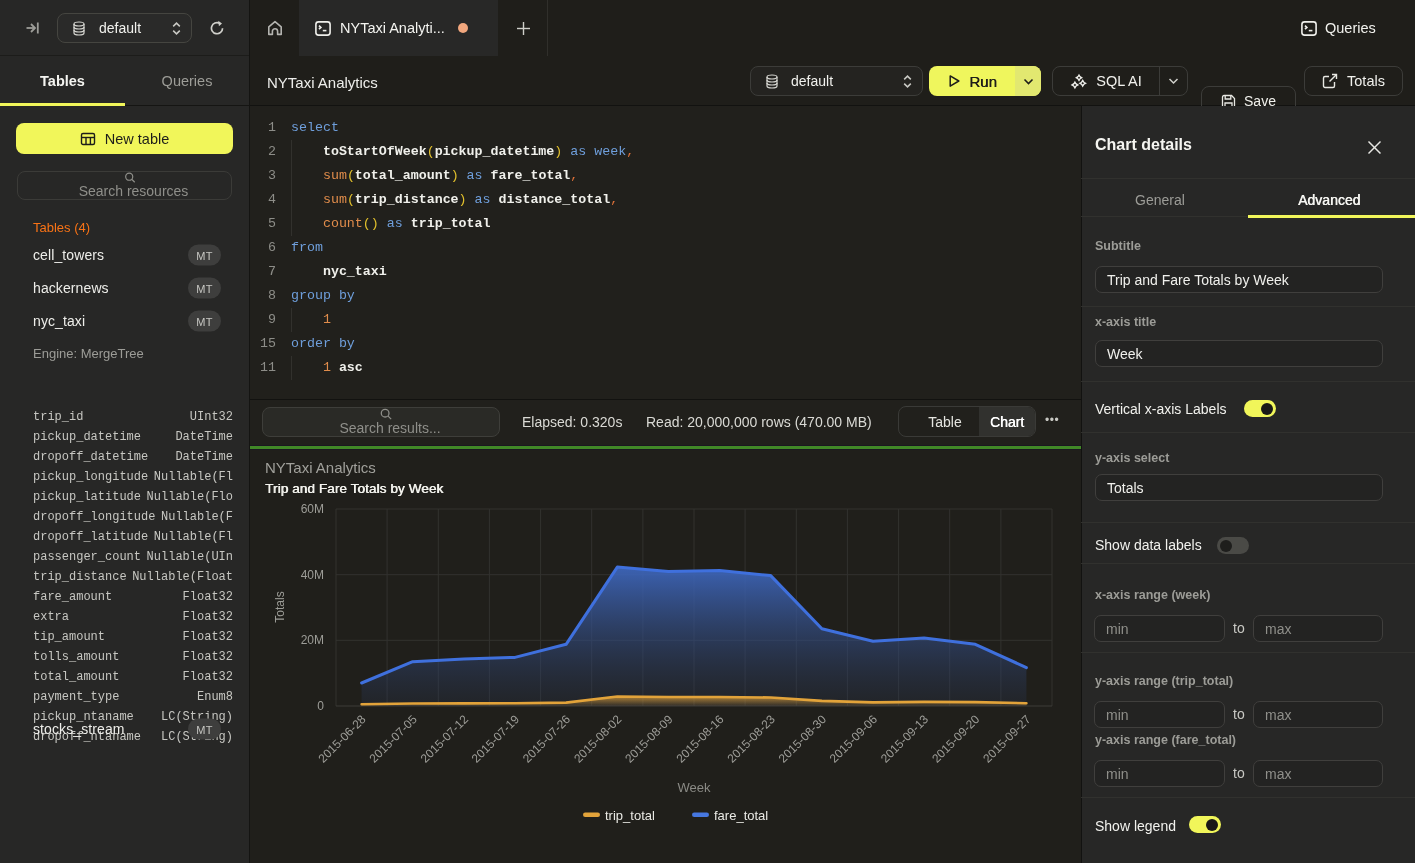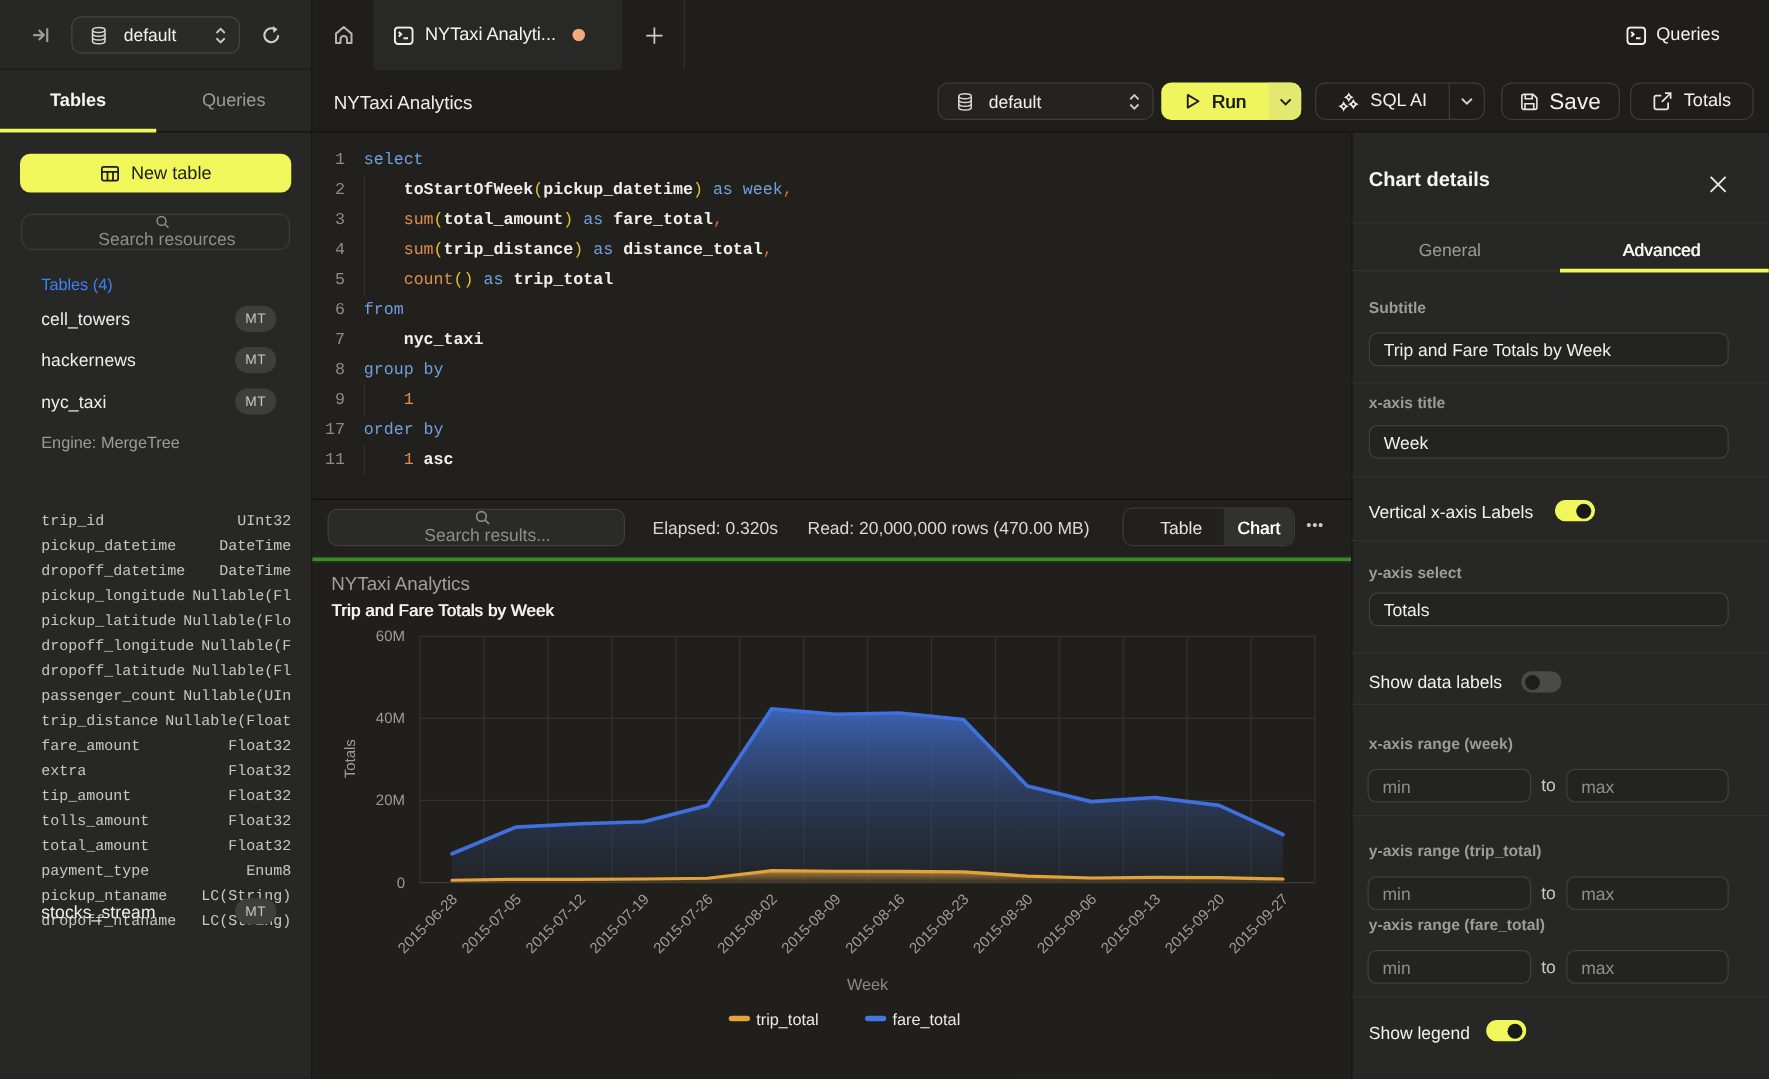--- a/index.html
+++ b/index.html
@@ -18,21 +18,21 @@
   .sbtab { position:absolute; top:56px; height:49px; display:flex; align-items:center; justify-content:center; font-size:14.5px; }
   #tab-tables { left:0; width:125px; color:#f5f5f1; font-weight:700; }
   #tab-queries { left:125px; width:124px; color:#9c9c97; }
   #tab-underline { left:0; top:103px; width:125px; height:3px; background:#f1f65a; }
   #newtable { left:16px; top:123px; width:217px; height:31px; border-radius:8px; background:#f1f65a;
     display:flex; align-items:center; justify-content:center; color:#1d1d1a; font-size:14.5px; font-weight:400; }
   #newtable span { margin-left:9px; }
   .inputbox { border:1px solid #3b3b38; border-radius:8px; display:flex; align-items:center; color:#8f8f8a; font-size:14px;flex-direction:column; }
   #sb-search { left:17px; top:171px; width:215px; height:29px; padding-left:10px; }
   #sb-search span { margin-left:8px; }
-  #tables-label { left:33px; top:220px; font-size:13px; color:#3b82f6; }
+  #tables-label { left:33px; top:220px; font-size:13px; color:#f97316; }
   .trow { position:absolute; left:33px; width:200px; height:20px; display:flex; align-items:center; }
   .tname { font-size:14px; font-weight:500; letter-spacing:0.1px; color:#eeeeea; }
   .mt { position:absolute; right:12px; top:50%; transform:translateY(-50%); background:#3e3e3d; color:#c6c6c2;
     font-size:11px; border-radius:11px; width:33px; height:21px; display:flex; align-items:center; justify-content:center; letter-spacing:0.3px;}
   .engine { position:absolute; left:33px; color:#9c9c97; font-size:13px; }
   .col { position:absolute; left:33px; width:200px; height:20px; font-family:"Liberation Mono", monospace;
     font-size:12px; color:#c7c7c2; display:flex; align-items:center; white-space:nowrap;margin-top:44px; }
   .col .ty { margin-left:auto; }
 
   
@@ -52,21 +52,21 @@
   #tb-sel { left:750px; width:173px; border:1px solid #3c3c39; padding:0 10px 0 14px; background:#242320; }
   #tb-sel .txt { color:#f1f1ed; font-size:14px; margin-left:12px; }
   #run { left:929px; width:112px; background:#eff65d; overflow:hidden; }
   #run .main { width:86px; height:30px; display:flex; align-items:center; justify-content:center; color:#1e1e1a; font-size:15px; text-shadow:0.5px 0 0 #1e1e1a; }
   #run .main span { margin-left:8px; }
   #run .chev { width:26px; height:30px; background:#e2e870; display:flex; align-items:center; justify-content:center; }
   #sqlai { left:1052px; width:136px; border:1px solid #3c3c39; }
   #sqlai .main { flex:1; display:flex; align-items:center; justify-content:center; color:#f1f1ed; font-size:14.5px; }
   #sqlai .main span { margin-left:9px; }
   #sqlai .chev { width:28px; height:30px; border-left:1px solid #3c3c39; display:flex; align-items:center; justify-content:center; }
-  #save { left:1201px; width:95px; border:1px solid #3c3c39; justify-content:center; color:#f1f1ed; font-size:18px; }
+  #save { left:1201px; width:95px; border:1px solid #3c3c39; justify-content:center; color:#f1f1ed; font-size:14px;margin-top:20px; }
   #save span { margin-left:8px; }
   #share { left:1304px; width:99px; border:1px solid #3c3c39; justify-content:center; color:#f1f1ed; font-size:14.5px; }
   #share span { margin-left:9px; }
 
   
   #editor { left:250px; top:106px; width:831px; height:293px; background:#21201c; }
   .ln { position:absolute; width:26px; text-align:right; font-family:"Liberation Mono", monospace; font-size:13.3px;
     line-height:24px; color:#8d8d88; left:250px; }
   .cl { position:absolute; left:291px; font-family:"Liberation Mono", monospace; font-size:13.3px; line-height:24px; white-space:pre; }
   .kw { color:#6f9fdc; } .fn { color:#e08c4b; } .pa { color:#e2c02c; } .cm { color:#dd7038; } .id { color:#f0f0eb; font-weight:700; }
@@ -349,21 +349,21 @@
 <div class="abs" id="editor"></div>
 <div class="ln" style="top:116px">1</div>
 <div class="ln" style="top:140px">2</div>
 <div class="ln" style="top:164px">3</div>
 <div class="ln" style="top:188px">4</div>
 <div class="ln" style="top:212px">5</div>
 <div class="ln" style="top:236px">6</div>
 <div class="ln" style="top:260px">7</div>
 <div class="ln" style="top:284px">8</div>
 <div class="ln" style="top:308px">9</div>
-<div class="ln" style="top:332px">17</div>
+<div class="ln" style="top:332px">15</div>
 <div class="ln" style="top:356px">11</div>
 <div class="guide" style="top:140px;height:96px"></div>
 <div class="guide" style="top:308px;height:24px"></div>
 <div class="guide" style="top:356px;height:24px"></div>
 <div class="cl" style="top:116px"><span class="kw">select</span></div>
 <div class="cl" style="top:140px">    <span class="id">toStartOfWeek</span><span class="pa">(</span><span class="id">pickup_datetime</span><span class="pa">)</span> <span class="kw">as week</span><span class="cm">,</span></div>
 <div class="cl" style="top:164px">    <span class="fn">sum</span><span class="pa">(</span><span class="id">total_amount</span><span class="pa">)</span> <span class="kw">as</span> <span class="id">fare_total</span><span class="cm">,</span></div>
 <div class="cl" style="top:188px">    <span class="fn">sum</span><span class="pa">(</span><span class="id">trip_distance</span><span class="pa">)</span> <span class="kw">as</span> <span class="id">distance_total</span><span class="cm">,</span></div>
 <div class="cl" style="top:212px">    <span class="fn">count</span><span class="pa">()</span> <span class="kw">as</span> <span class="id">trip_total</span></div>
 <div class="cl" style="top:236px"><span class="kw">from</span></div>

